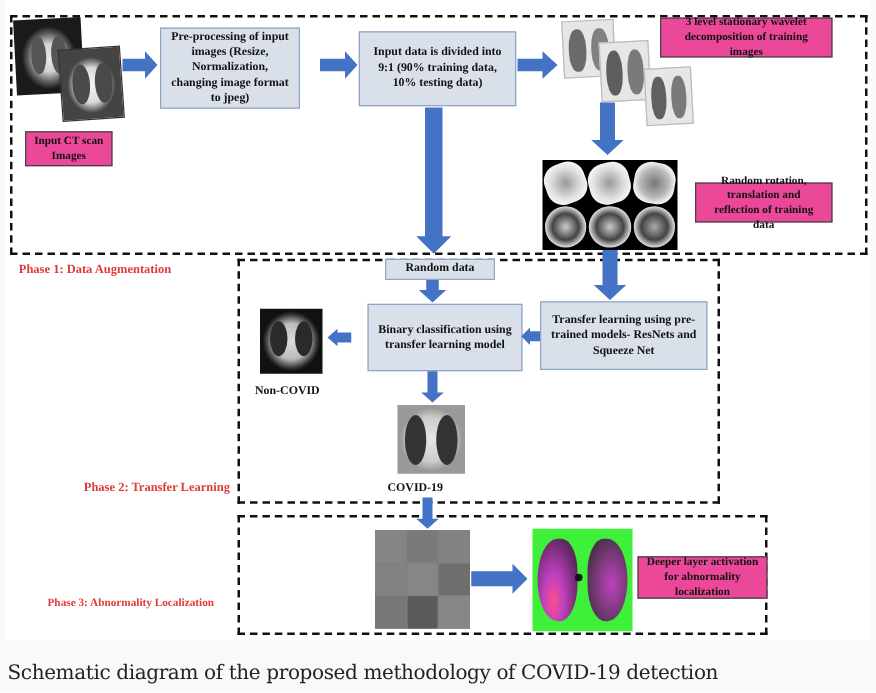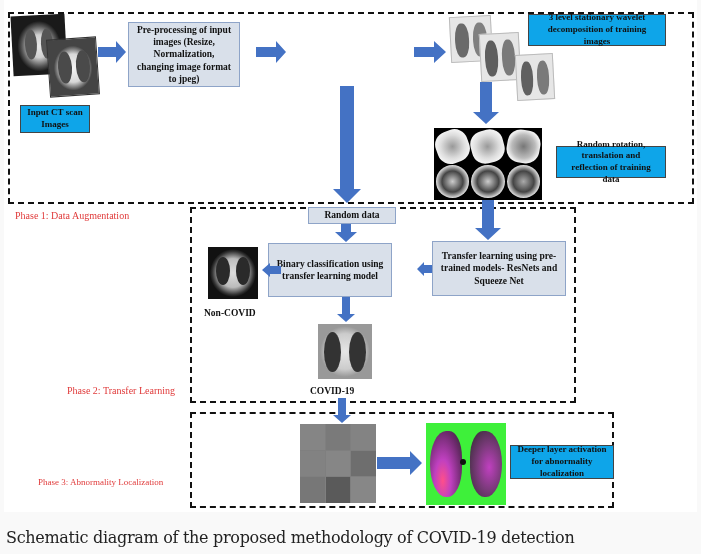--- a/index.html
+++ b/index.html
@@ -1,23 +1,23 @@
 <!DOCTYPE html>
 <html><head>
 <meta charset="utf-8">
 <style>
   html, body { margin:0; padding:0; }
   body { width:701px; height:554px; background:#f9f9f9; position:relative; overflow:hidden; font-family:"Liberation Serif", serif; }
   #canvas { position:absolute; left:4px; top:0; width:693px; height:512px; background:#ffffff; }
   .abs { position:absolute; }
   .dash { position:absolute; border:2px dashed #111; box-sizing:border-box; }
   .proc { position:absolute; background:#d9e0ea; border:1px solid #8ea4c8; box-sizing:border-box; display:flex; align-items:center; justify-content:center; text-align:center; font-weight:bold; font-size:9.5px; line-height:1.3; color:#111; padding:2px 6px; }
-  .label { position:absolute; background:#0ea5e9; border:1px solid #444; box-sizing:border-box; display:flex; align-items:center; justify-content:center; text-align:center; font-weight:bold; font-size:9.5px; line-height:1.3; color:#111; padding:2px 6px; }
+  .label { position:absolute; background:#ec4899; border:1px solid #444; box-sizing:border-box; display:flex; align-items:center; justify-content:center; text-align:center; font-weight:bold; font-size:9.5px; line-height:1.3; color:#111; padding:2px 6px; }
   .plain { position:absolute; font-weight:bold; font-size:9.5px; color:#111; }
-  .phase { position:absolute; font-weight:normal; font-size:10px; color:#e03a3a; white-space:nowrap; }
+  .phase { position:absolute; font-weight:bold; font-size:10px; color:#e03a3a; white-space:nowrap; }
   .ct { position:absolute; box-sizing:border-box; overflow:hidden; }
   .caption { position:absolute; left:6px; top:528px; font-size:16px; color:#222; font-family:"DejaVu Serif", serif; letter-spacing:-0.3px; }
   svg { position:absolute; left:0; top:0; overflow:visible; }
 </style>
 </head>
 <body>
 
 <div id="canvas">
 
   <div class="dash" style="left:4px; top:12px; width:686px; height:192px;"></div>
@@ -33,20 +33,21 @@
     <div class="abs" style="left:29px; top:14px; width:12px; height:30px; border-radius:50%; background:#555;"></div>
   </div>
   <div class="ct" style="left:44px; top:38px; width:50px; height:58px; background:radial-gradient(ellipse 42% 42% at 50% 52%, #f4f4f4 0%, #d8d8d8 60%, #444 95%); border:1px solid #333; transform:rotate(-4deg);">
     <div class="abs" style="left:9px; top:12px; width:14px; height:32px; border-radius:50%; background:#4a4a4a;"></div>
     <div class="abs" style="left:27px; top:12px; width:14px; height:32px; border-radius:50%; background:#4a4a4a;"></div>
   </div>
   <div class="label" style="left:16px; top:105px; width:70px; height:28px; font-size:9px;">Input CT scan Images</div>
 
   <div class="proc" style="left:124px; top:22px; width:112px; height:65px;">Pre-processing of input images (Resize, Normalization, changing image format to jpeg)</div>
 
+  <div class="proc" style="left:283px; top:25px; width:126px; height:60px;">Input data is divided into 9:1 (90% training data, 10% testing data)</div>
 
   <div class="ct" style="left:446px; top:16px; width:42px; height:46px; background:#e6e6e6; border:1px solid #bbb; transform:rotate(-3deg);">
     <div class="abs" style="left:4px; top:6px; width:14px; height:34px; border-radius:45%; background:#6a6a6a;"></div>
     <div class="abs" style="left:22px; top:6px; width:14px; height:34px; border-radius:45%; background:#808080;"></div>
   </div>
   <div class="ct" style="left:476px; top:33px; width:40px; height:48px; background:#e6e6e6; border:1px solid #bbb; transform:rotate(-3deg);">
     <div class="abs" style="left:4px; top:6px; width:13px; height:36px; border-radius:45%; background:#5e5e5e;"></div>
     <div class="abs" style="left:21px; top:6px; width:13px; height:36px; border-radius:45%; background:#7a7a7a;"></div>
   </div>
   <div class="ct" style="left:512px; top:54px; width:38px; height:46px; background:#e6e6e6; border:1px solid #bbb; transform:rotate(-3deg);">
@@ -59,21 +60,21 @@
     <div style="border-radius:40%; background:radial-gradient(ellipse at 50% 50%, #999 0%, #ddd 50%, #f0f0f0 70%); transform:rotate(-20deg);"></div>
     <div style="border-radius:40%; background:radial-gradient(ellipse at 50% 50%, #999 0%, #ddd 50%, #f0f0f0 70%); transform:rotate(-15deg);"></div>
     <div style="border-radius:40%; background:radial-gradient(ellipse at 50% 50%, #777 0%, #bbb 50%, #eee 70%); transform:rotate(10deg);"></div>
     <div style="border-radius:50%; background:radial-gradient(ellipse at 50% 50%, #ccc 0%, #444 45%, #ddd 70%);"></div>
     <div style="border-radius:50%; background:radial-gradient(ellipse at 50% 50%, #ccc 0%, #444 45%, #ddd 70%);"></div>
     <div style="border-radius:50%; background:radial-gradient(ellipse at 50% 50%, #aaa 0%, #444 45%, #ddd 70%);"></div>
   </div>
   <div class="label" style="left:552px; top:146px; width:110px; height:32px; font-size:9px;">Random rotation, translation and reflection of training data</div>
 
   <div class="proc" style="left:304px; top:207px; width:88px; height:17px; padding:0;">Random data</div>
-  <div class="proc" style="left:264px; top:243px; width:124px; height:54px;">Binary classification using transfer learning model</div>
+  <div class="proc" style="left:290px; top:243px; width:124px; height:54px;">Binary classification using transfer learning model</div>
   <div class="proc" style="left:428px; top:241px; width:134px; height:55px;">Transfer learning using pre-trained models- ResNets and Squeeze Net</div>
 
   <div class="ct" style="left:204px; top:247px; width:50px; height:52px; background:radial-gradient(ellipse 46% 46% at 50% 50%, #ddd 0%, #bbb 60%, #333 90%, #111 100%);">
     <div class="abs" style="left:8px; top:10px; width:14px; height:28px; border-radius:50%; background:#2a2a2a;"></div>
     <div class="abs" style="left:28px; top:10px; width:14px; height:28px; border-radius:50%; background:#2a2a2a;"></div>
   </div>
   <div class="plain" style="left:200px; top:308px; width:60px;">Non-COVID</div>
 
   <div class="ct" style="left:314px; top:324px; width:54px; height:55px; background:radial-gradient(ellipse 46% 46% at 50% 50%, #e6e6e6 0%, #ccc 70%, #999 100%);">
     <div class="abs" style="left:6px; top:8px; width:17px; height:40px; border-radius:50%; background:#333;"></div>

